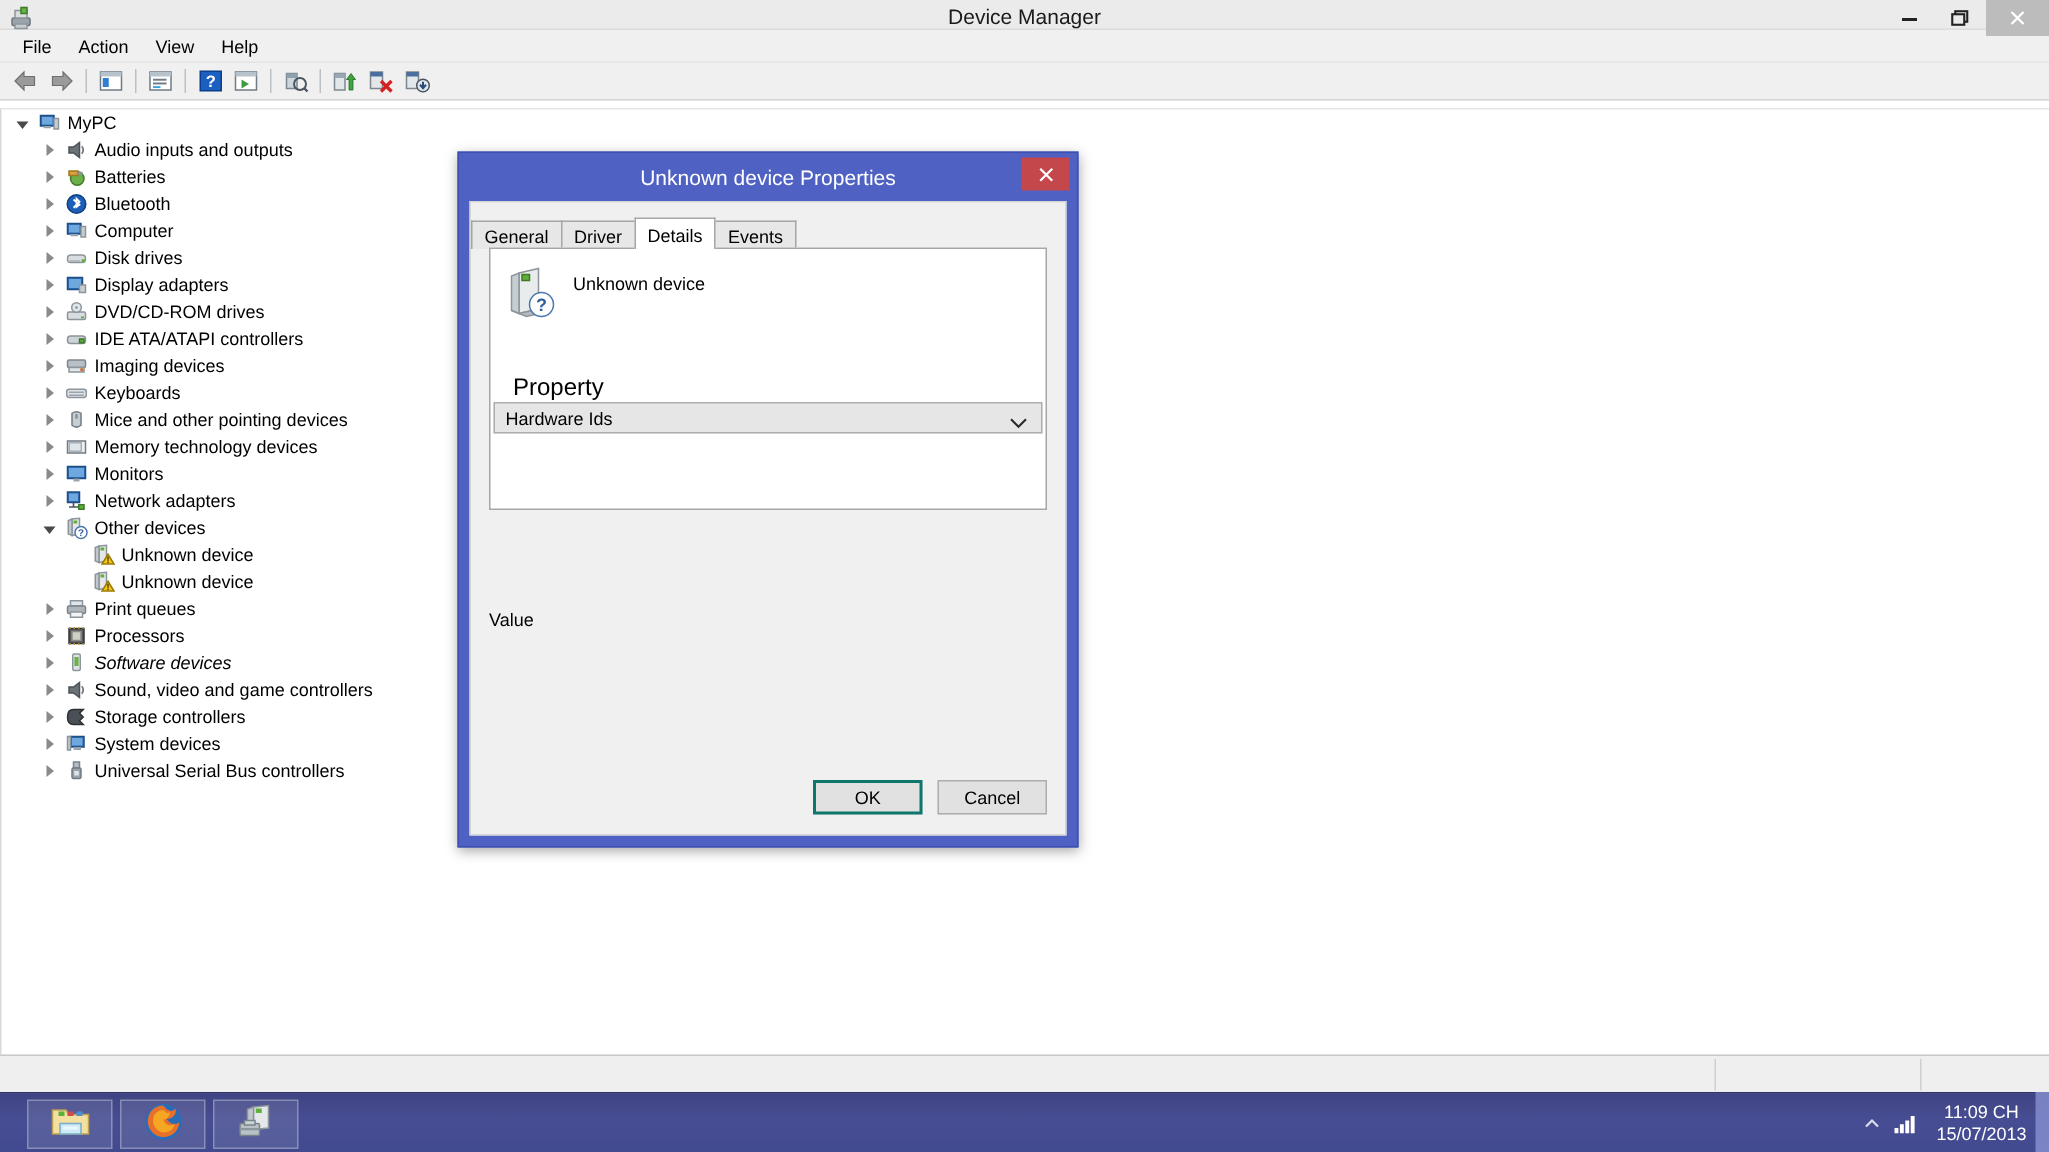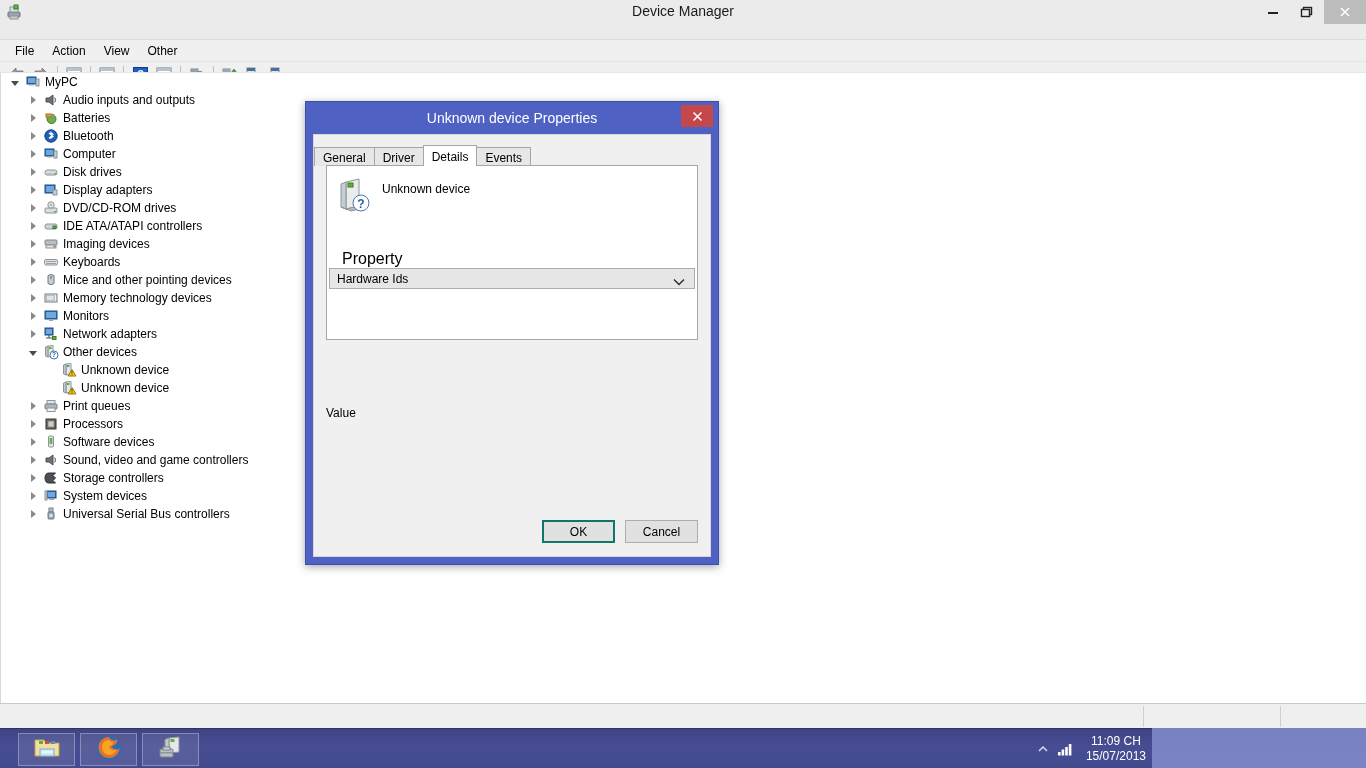--- a/index.html
+++ b/index.html
@@ -17,21 +17,21 @@
     position: absolute; left: 0; top: 0; width: 1366px; height: 768px;
     background: linear-gradient(180deg,#4f57a0 0%,#5a63ad 40%,#6a72b8 70%,#7b84c4 100%);
   }
 
   
   #mm-window {
     position: absolute; left: 0; top: 0; width: 1366px; height: 728px;
     background: #ffffff;
   }
   #titlebar {
-    position: relative; height: 40px; background: #ebebeb;
+    position: relative; height: 20px; background: #ebebeb;
     border-bottom: 1px solid #dcdcdc;
   }
   #titlebar .app-icon {
     position: absolute; left: 5px; top: 3px; width: 18px; height: 18px;
   }
   #titlebar .title {
     position: absolute; left: 0; right: 0; top: 3px;
     text-align: center; font-size: 14px; color: #1a1a1a;
     font-family: "Liberation Sans", sans-serif;
   }
@@ -145,21 +145,21 @@
   #dlg-buttons { position: absolute; right: 12px; bottom: 13px; display: flex; gap: 10px; }
   .dbtn {
     width: 73px; height: 23px; font-size: 12px; color: #000;
     background: #e1e1e1; border: 1px solid #adadad;
     display: flex; align-items: center; justify-content: center;
   }
   .dbtn.focus { border: 2px solid #0f766e; margin-left: 43px; }
 
   
   #taskbar {
-    position: absolute; left: 0; bottom: 0; width: 1152px; height: 40px;
+    position: absolute; left: 0; bottom: 0; width: 1357px; height: 40px;
     background: linear-gradient(180deg,#3e4483 0%,#474d92 45%,#424a8f 100%);
     border-top: 1px solid #2f3468;
   }
   .tbtn {
     position: absolute; top: 4px; width: 57px; height: 33px;
     background: rgba(255,255,255,.10);
     border: 1px solid rgba(255,255,255,.30);
     display: flex; align-items: center; justify-content: center;
   }
   #tray { position: absolute; right: 6px; top: 0; height: 40px; display: flex; align-items: center; }
@@ -198,21 +198,21 @@
       <svg width="12" height="12" viewBox="0 0 12 12">
         <path d="M2 2 L10 10 M10 2 L2 10" stroke="#fff" stroke-width="1.5"></path>
       </svg>
     </div>
   </div>
 
   <div id="menubar">
     <div class="mi">File</div>
     <div class="mi">Action</div>
     <div class="mi">View</div>
-    <div class="mi">Other</div>
+    <div class="mi">Help</div>
   </div>
 
   <div id="toolbar">
     <div class="tb-item">
       <svg width="18" height="16" viewBox="0 0 18 16">
         <path d="M8 2 L2 8 L8 14 L8 11 L15 11 L15 5 L8 5 Z" fill="#9b9b9b" stroke="#6f6f6f" stroke-width="0.8"></path>
       </svg>
     </div>
     <div class="tb-item">
       <svg width="18" height="16" viewBox="0 0 18 16">
@@ -548,21 +548,21 @@
             <rect x="9" y="2" width="1" height="1.2" fill="#c0a040"></rect>
             <rect x="12" y="2" width="1" height="1.2" fill="#c0a040"></rect>
             <rect x="3" y="12.8" width="1" height="1.2" fill="#c0a040"></rect>
             <rect x="6" y="12.8" width="1" height="1.2" fill="#c0a040"></rect>
             <rect x="9" y="12.8" width="1" height="1.2" fill="#c0a040"></rect>
             <rect x="12" y="12.8" width="1" height="1.2" fill="#c0a040"></rect>
           </svg>
         </span>
         <span class="lb">Processors</span>
       </div>
-      <div class="node" style="padding-left: 24px;">
+      <div class="node" style="padding-left: 24px; font-style: italic;">
         <span class="tw">
           <span class="arrow-collapsed"></span>
         </span>
         <span class="ic">
           <svg width="16" height="16" viewBox="0 0 16 16">
             <rect x="5.5" y="2" width="5" height="11" rx="1" fill="#dfe3e6" stroke="#8c959b"></rect>
             <rect x="6.6" y="4" width="2.8" height="6" fill="#6cb04a"></rect>
           </svg>
         </span>
         <span class="lb">Software devices</span>

